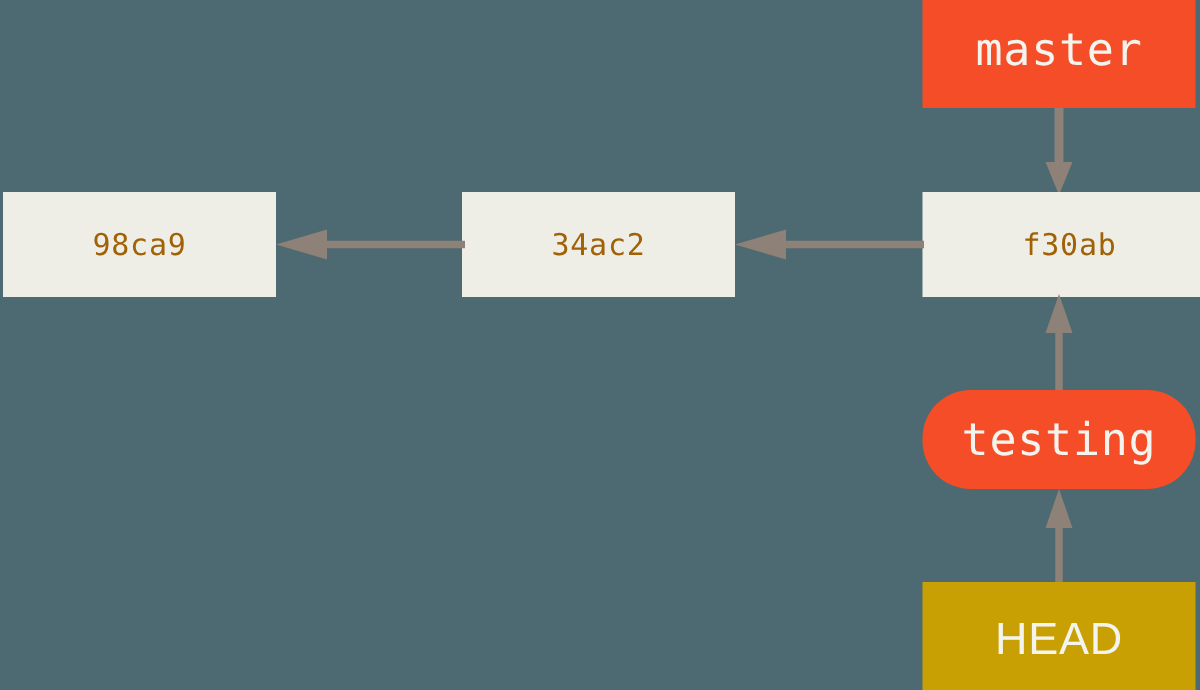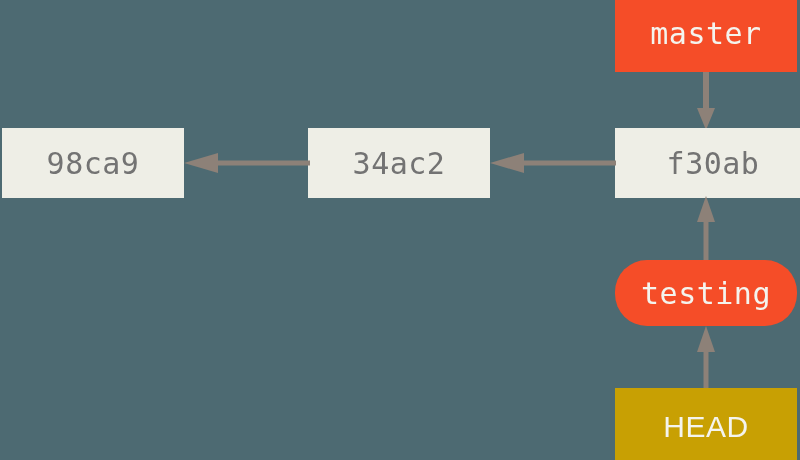--- a/index.html
+++ b/index.html
@@ -21,23 +21,23 @@
   .node {
     position: absolute;
     box-sizing: border-box;
     display: flex;
     align-items: center;
     justify-content: center;
     user-select: none;
   }
   .commit {
     background: #eeeee6;
-    color: #737373;
+    color: #a16207;
     font-family: "DejaVu Sans Mono", "Liberation Mono", monospace;
-    font-size: 30px;
+    font-size: 20px;
     letter-spacing: 0.5px;
     text-align: center;
   }
   .branch {
     background: #f54d28;
     color: #f4f4ee;
     font-family: "DejaVu Sans Mono", "Liberation Mono", monospace;
     font-size: 30px;
     letter-spacing: 0.5px;
   }

